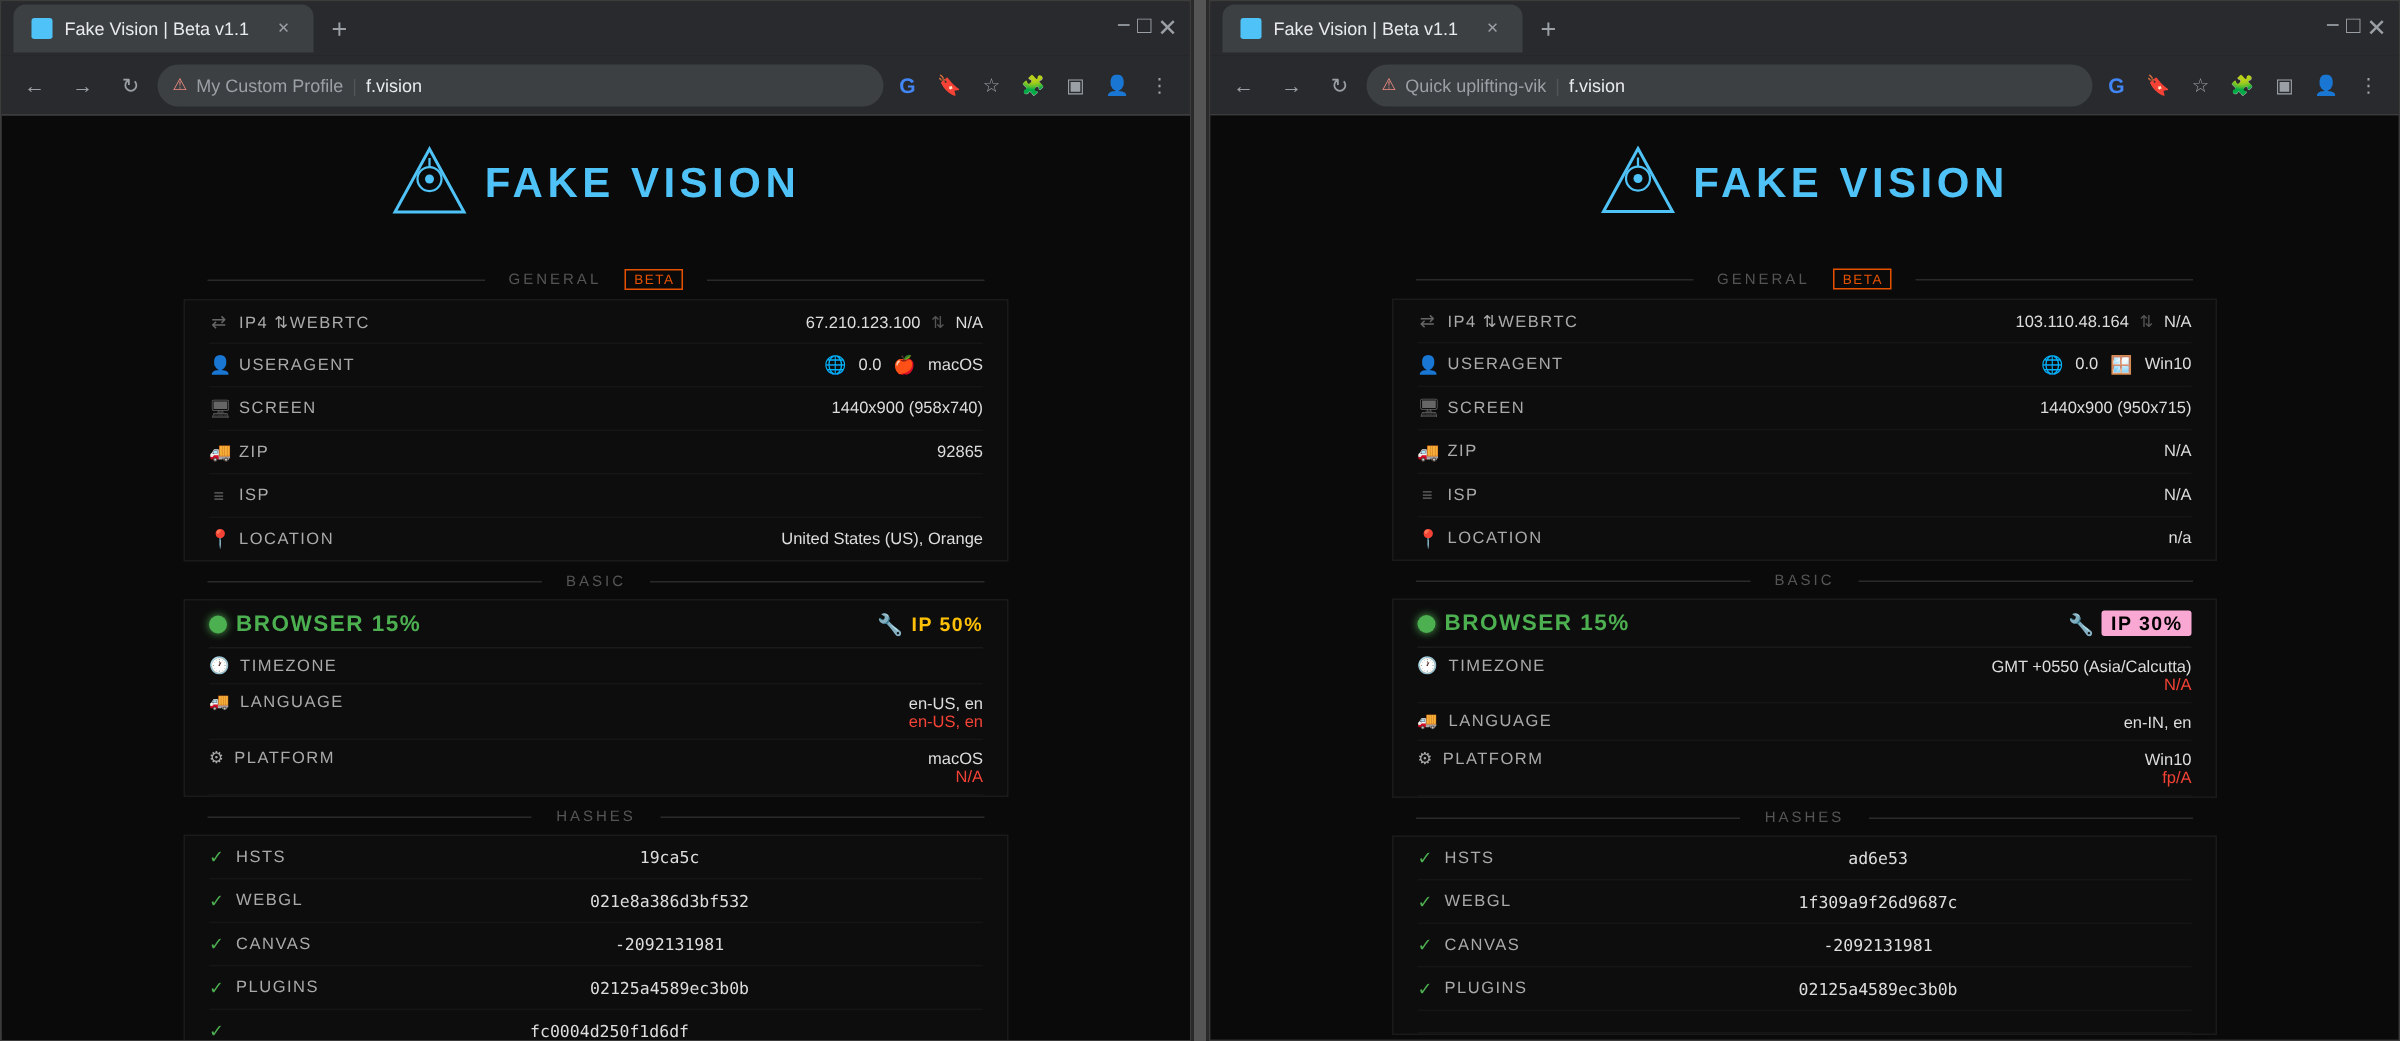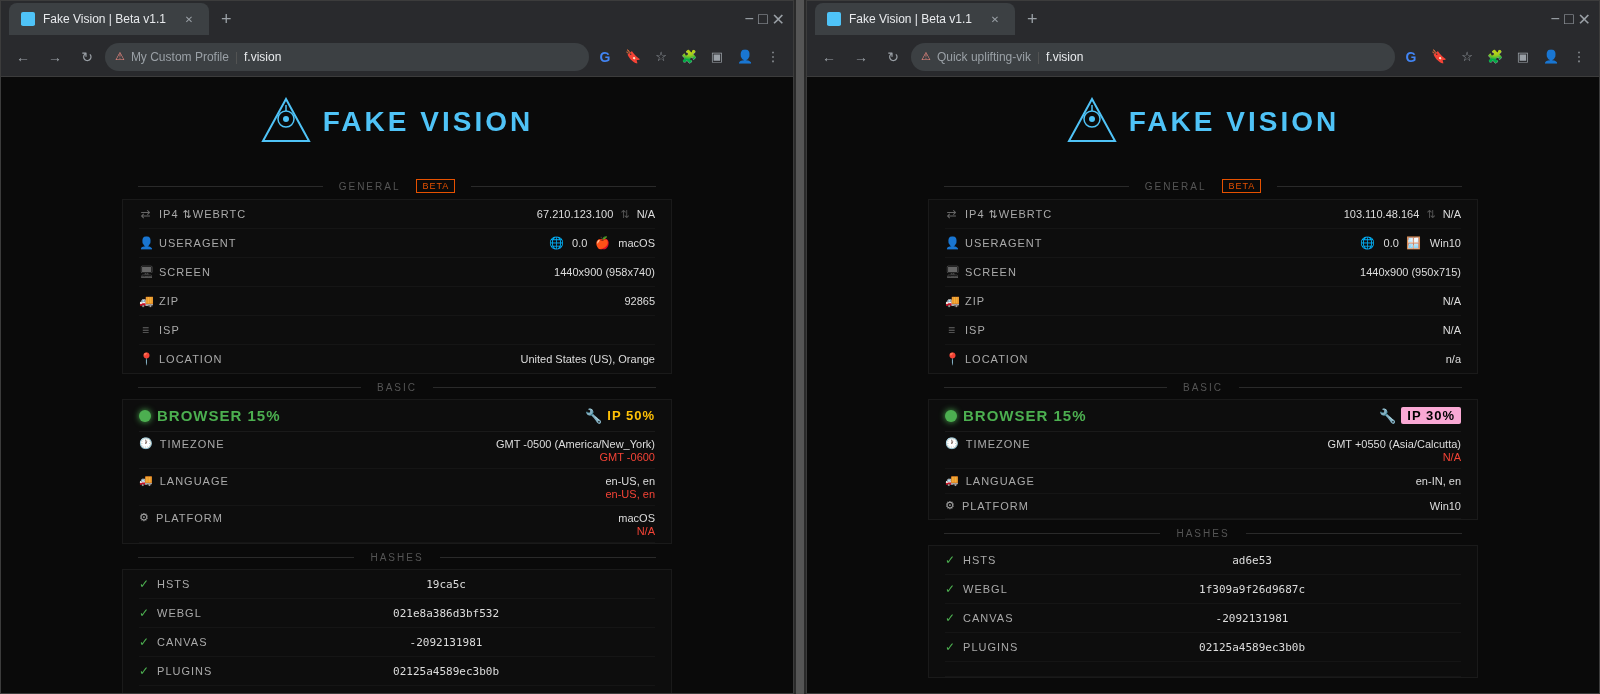--- a/index.html
+++ b/index.html
@@ -501,24 +501,20 @@
             <span class="wrench-icon">🔧</span>
             <span>IP 50%</span>
           </div>
         </div>
 
         <div class="detail-row">
           <div class="detail-label">
             <span>🕐</span>
             <span>TIMEZONE</span>
           </div>
-          <div class="detail-values">
-            <span class="val-normal">GMT -0500 (America/New_York)</span>
-            <span class="val-mismatch">GMT -0600</span>
-          </div>
         </div>
 
         <div class="detail-row">
           <div class="detail-label">
             <span>🚚</span>
             <span>LANGUAGE</span>
           </div>
           <div class="detail-values">
             <span class="val-normal">en-US, en</span>
             <span class="val-mismatch">en-US, en</span>
@@ -734,20 +730,21 @@
           </div>
         </div>
 
         <div class="detail-row">
           <div class="detail-label">
             <span>⚙</span>
             <span>PLATFORM</span>
           </div>
           <div class="detail-values">
             <span class="val-normal">Win10</span>
+            <span class="val-mismatch">fp/A</span>
           </div>
         </div>
       </div>
 
       <div class="section-label" style="width:100%; padding:0 16px; margin-top:8px;">
         <span>HASHES</span>
       </div>
 
       <div class="info-card">
         <div class="hash-row">

